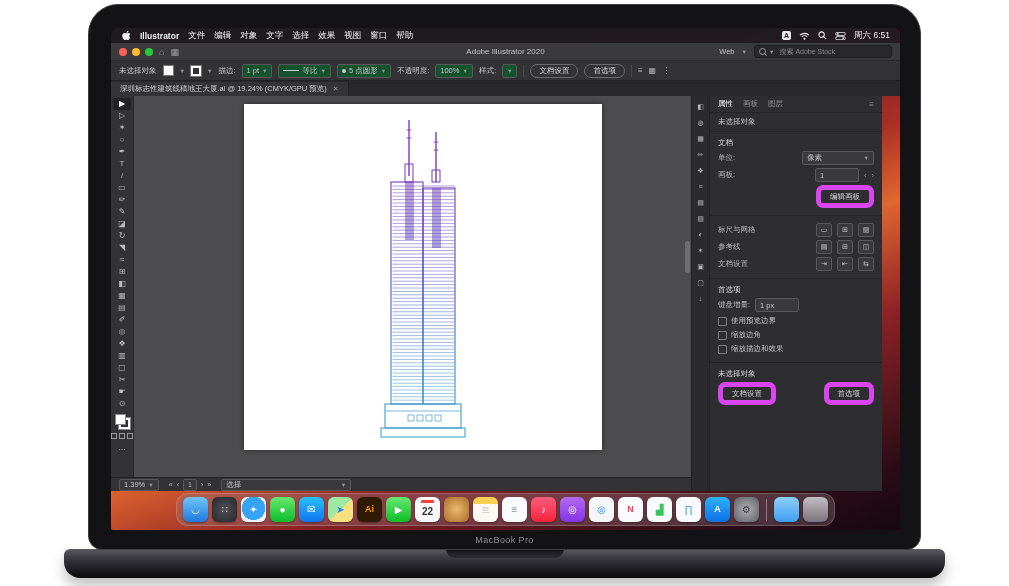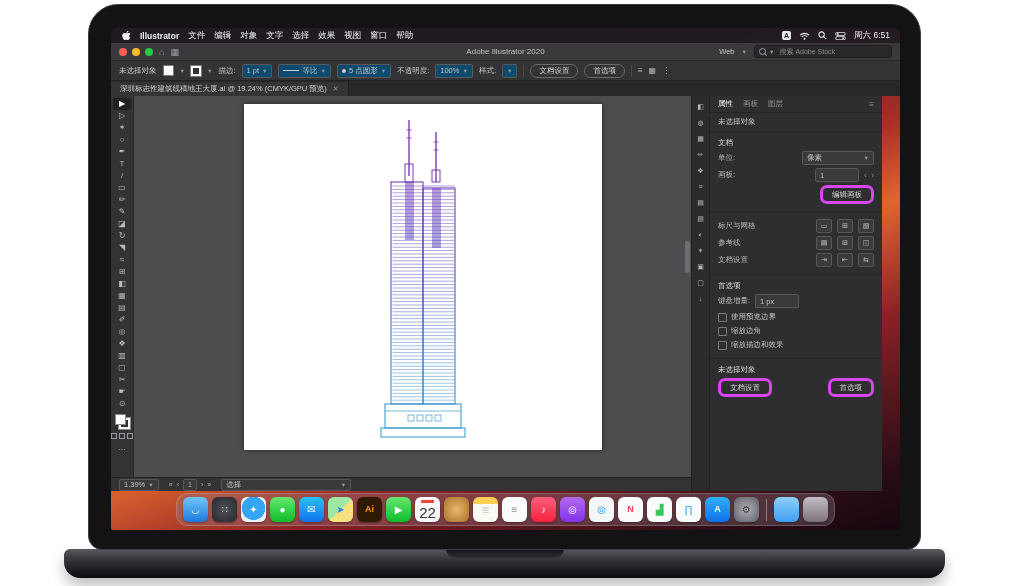--- a/index.html
+++ b/index.html
@@ -35,21 +35,21 @@
   .tb-right{margin-left:auto;display:flex;align-items:center;gap:7px;font-size:7.5px;color:#c6c6c9;}
   .search{width:128px;height:11px;background:#28282a;border:1px solid #1d1d1f;border-radius:3px;display:flex;align-items:center;gap:3px;padding:0 4px;}
   .search input{flex:1;background:transparent;border:0;outline:none;color:#ddd;font-size:7px;font-family:inherit;min-width:0;}
   .search input::placeholder{color:#8c8c90;}
   .mag{width:5px;height:5px;border:1px solid #9a9a9e;border-radius:50%;position:relative;flex:none;}
   .mag::after{content:"";position:absolute;width:3px;height:1px;background:#9a9a9e;transform:rotate(45deg);left:4px;top:5px;}
   .chev{font-size:5.5px;color:#9a9a9e;}
 
   
   .controlbar{height:19px;flex:none;background:#333335;border-bottom:1px solid #232325;display:flex;align-items:center;gap:6px;padding:0 8px;font-size:7.5px;color:#c8c8ca;white-space:nowrap;}
-  .cb-box{border:1px solid #58585c;background:#0c4a6e;height:12px;display:flex;align-items:center;gap:3px;padding:0 4px;border-radius:2px;}
+  .cb-box{border:1px solid #58585c;background:#14532d;height:12px;display:flex;align-items:center;gap:3px;padding:0 4px;border-radius:2px;}
   .cb-btn{border:1px solid #6a6a6e;border-radius:7px;height:12px;display:flex;align-items:center;padding:0 8px;color:#d6d6d8;}
   .swatch{width:9px;height:9px;background:#fff;border:1px solid #777;}
   .swatch.stroke{background:transparent;border:2px solid #fff;outline:1px solid #777;width:6px;height:6px;}
   .mini-line{width:16px;height:1px;background:#cfcfd2;}
   .dot{width:4px;height:4px;border-radius:50%;background:#cfcfd2;}
   .cb-divider{width:1px;height:12px;background:#4a4a4e;}
   .cb-icon{color:#b8b8bc;font-size:8px;}
 
   
   .tabbar{height:15px;flex:none;background:#28282a;display:flex;align-items:flex-end;}
@@ -91,33 +91,33 @@
   .p-tab{color:#97979c;}
   .p-tab.active{color:#fff;}
   .p-menu{margin-left:auto;color:#97979c;font-size:8px;}
   .p-section{padding:4px 8px;border-bottom:1px solid #242426;}
   .p-title{color:#dcdcde;margin:2px 0 3px;}
   .p-row{display:flex;align-items:center;gap:5px;margin:3px 0;}
   .p-label{flex:none;color:#b9b9bd;}
   .grow{flex:1;}
   .sel{border:1px solid #58585c;background:#3a3a3c;height:12px;border-radius:2px;display:flex;align-items:center;gap:4px;padding:0 4px;}
   .icon-btn{width:14px;height:12px;border:1px solid #58585c;border-radius:2px;background:#3a3a3c;color:#c2c2c6;font-size:7px;text-align:center;line-height:12px;flex:none;}
-  .p-btn{border:3px solid #d946ef;border-radius:7px;height:13px;display:inline-flex;align-items:center;padding:0 9px;color:#d6d6d8;}
+  .p-btn{border:5px solid #d946ef;border-radius:7px;height:13px;display:inline-flex;align-items:center;padding:0 9px;color:#d6d6d8;}
   .chk-row{display:flex;align-items:center;gap:4px;margin:4px 0;}
   .chk{width:7px;height:7px;border:1px solid #7c7c80;border-radius:1px;flex:none;background:#2e2e30;}
   .wall{width:18px;flex:none;}
 
   
   .desktop-area{flex:1;display:flex;align-items:flex-end;justify-content:center;padding-bottom:4px;}
   .dock{display:flex;align-items:center;gap:4px;padding:3px 6px;background:rgba(150,130,140,.32);border:1px solid rgba(255,255,255,.18);border-radius:12px;}
   .dock-icon{width:25px;height:25px;border-radius:6px;position:relative;display:flex;align-items:center;justify-content:center;box-shadow:0 1px 2px rgba(0,0,0,.35);}
   .dock-glyph{font-size:10px;line-height:1;}
   .dock-glyph.bold{font-weight:bold;font-size:9px;}
   .dock-icon.cal::before{content:"";position:absolute;top:3px;left:6px;right:6px;height:3px;background:#f34235;border-radius:1px;}
-  .dock-icon.cal .dock-glyph{margin-top:5px;font-size:15px;font-weight:normal;}
+  .dock-icon.cal .dock-glyph{margin-top:5px;font-size:10px;font-weight:bold;}
   .dock-sep{width:1px;height:22px;background:rgba(255,255,255,.35);margin:0 3px;}
 </style>
 </head>
 <body>
 
 <div class="stage">
   <div class="base">
       <div class="base-notch"></div>
     </div>
   <div class="laptop">
@@ -568,14 +568,15 @@
             <div class="dock-icon" style="background: radial-gradient(circle, rgb(176, 176, 182), rgb(94, 94, 102));">
               <span class="dock-glyph" style="color: rgb(60, 60, 66);">⚙</span>
             </div>
             <div class="dock-sep"></div>
             <div class="dock-icon" style="background: linear-gradient(rgb(142, 208, 248), rgb(63, 158, 243));"></div>
             <div class="dock-icon" style="background: linear-gradient(rgba(235, 235, 242, 0.75), rgba(170, 170, 182, 0.55));"></div>
           </div>
       </div>
 
     </div>
+    <div class="chin">MacBook Pro</div>
   </div>
 </div>
 
 </body></html>

